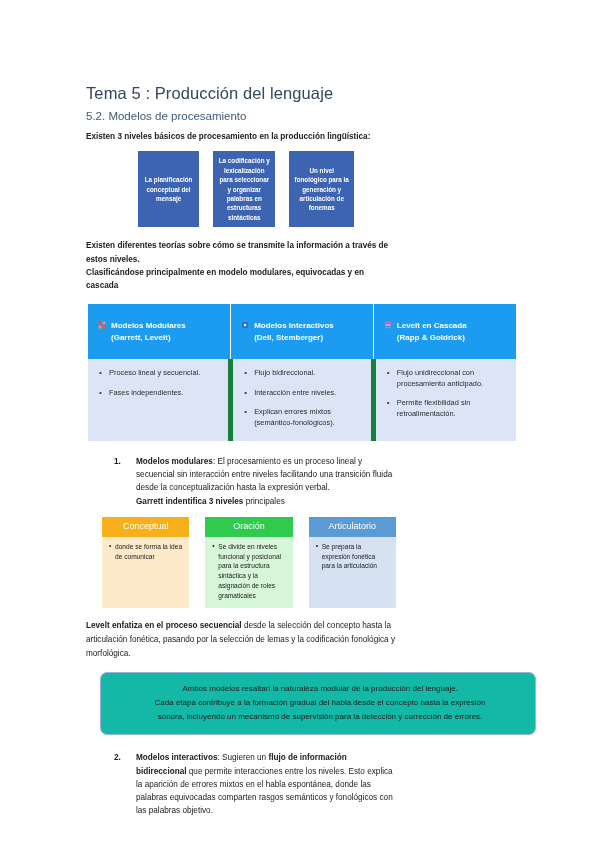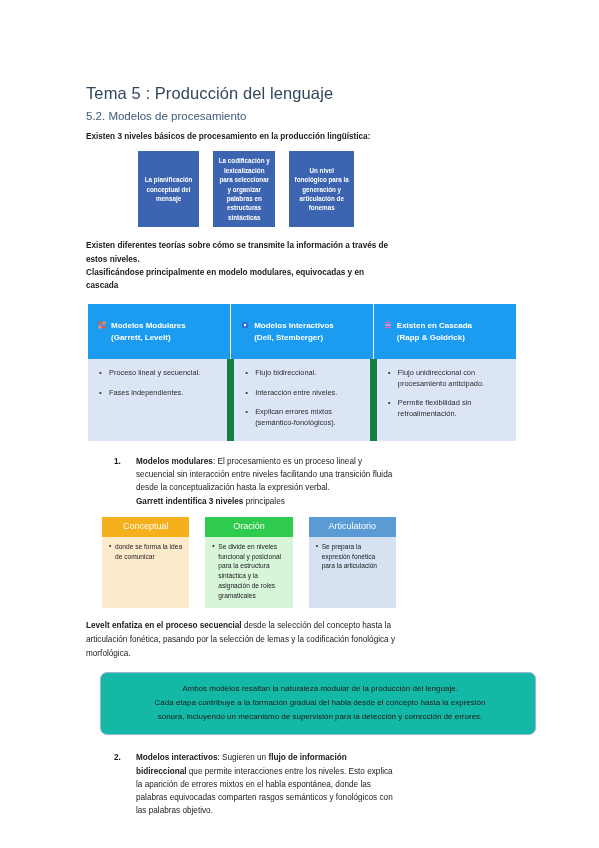--- a/index.html
+++ b/index.html
@@ -102,21 +102,21 @@
     border-right: 1px solid #ffffff;
     line-height: 1.4;
   }
   .cmp-table th:last-child { border-right: none; }
   .th-inner { display: flex; align-items: flex-start; gap: 5px; }
   .th-ico { flex: 0 0 auto; margin-top: 1px; }
   .cmp-table td {
     background: #dbe5f6;
     vertical-align: top;
     padding: 9px 10px 12px 10px;
-    border-right: 7px solid #15803d;
+    border-right: 5px solid #15803d;
     height: 76px;
     box-sizing: border-box;
   }
   .cmp-table td:last-child { border-right: none; }
   .cmp-table ul {
     margin: 0;
     padding: 0 0 0 11px;
     list-style: none;
   }
   .cmp-table li {
@@ -282,21 +282,21 @@
         <th>
           <div class="th-inner">
             <span class="th-ico">
               <svg width="8" height="8" viewBox="0 0 16 16" aria-hidden="true">
                 <rect x="2" y="1.5" width="12" height="3" rx="1" fill="#e668b5"></rect>
                 <rect x="2" y="6.5" width="12" height="3" rx="1" fill="#f39ad1"></rect>
                 <rect x="2" y="11.5" width="12" height="3" rx="1" fill="#e668b5"></rect>
               </svg>
             </span>
             <span>
-              <span>Existen en Cascada</span><br>
+              <span>Levelt en Cascada</span><br>
               <span>(Rapp &amp; Goldrick)</span>
             </span>
           </div>
         </th>
       </tr>
     </thead>
     <tbody>
       <tr>
         <td>
           <ul>

